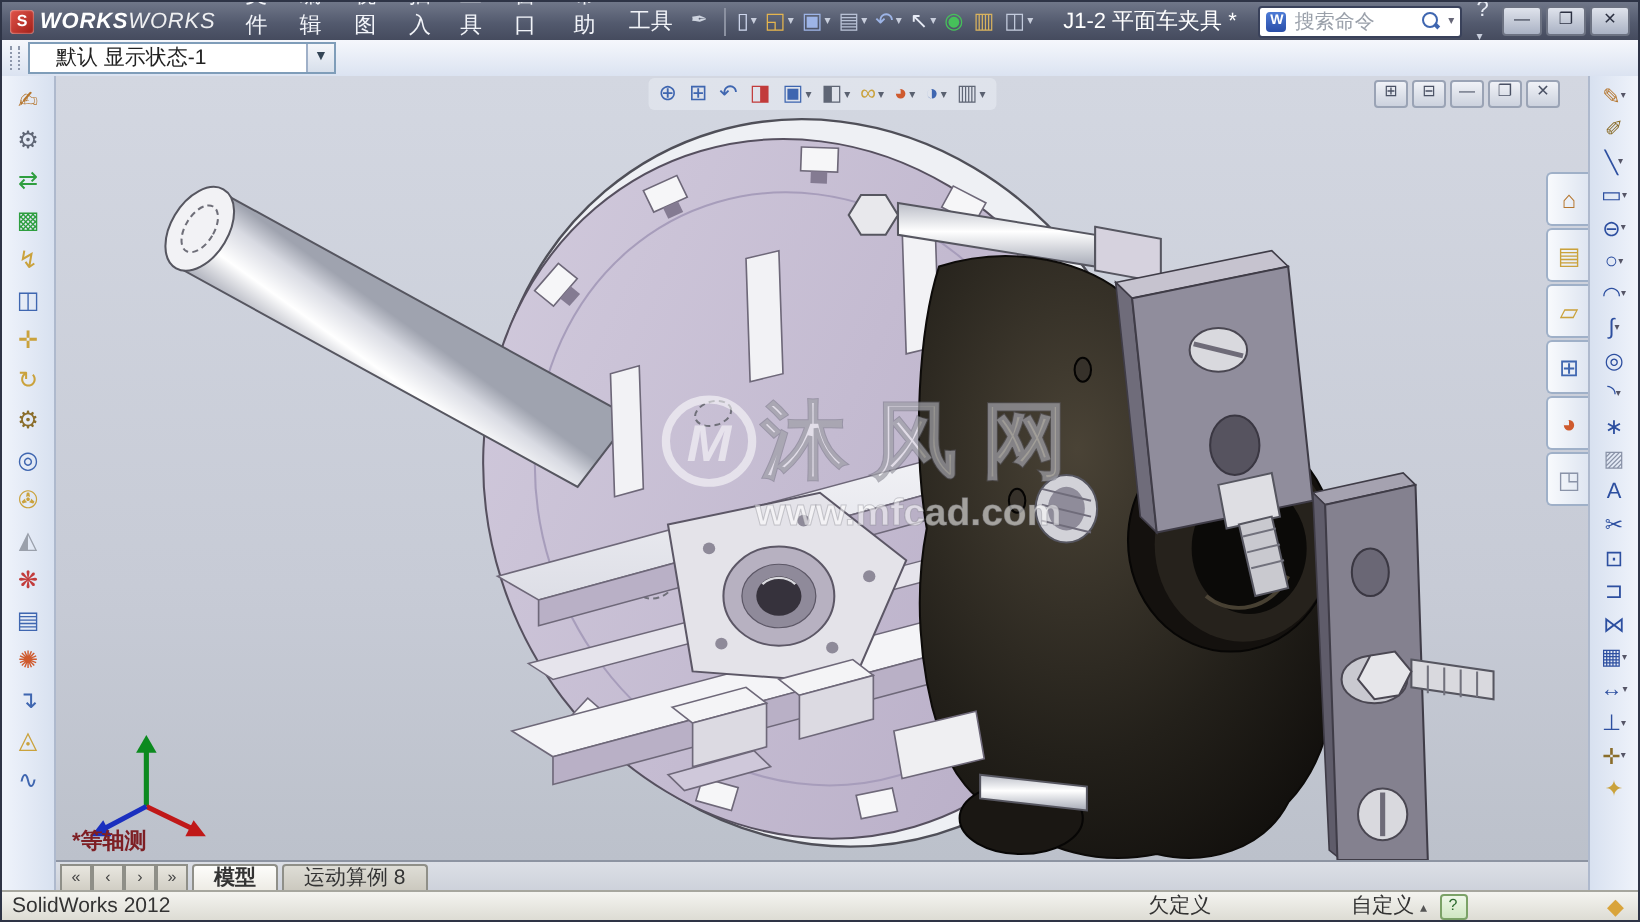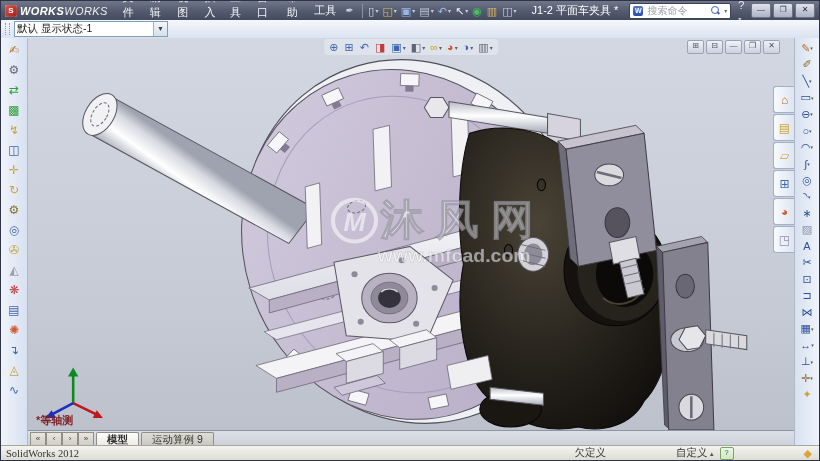--- a/index.html
+++ b/index.html
@@ -40,21 +40,21 @@
   .winbtns{display:flex;gap:2px;margin-left:2px;}
   .wbtn{width:18px;height:13px;border-radius:2px;background:linear-gradient(#dfe3ec,#aab2c4);
     border:1px solid #6c7282;color:#2c3142;font-size:8px;line-height:11px;text-align:center;}
   
   .cfgbar{position:absolute;left:0;top:19px;right:0;height:18px;
     background:linear-gradient(#f5f7fc,#dbe3f1);border-bottom:1px solid #aeb9cd;
     display:flex;align-items:center;padding:0 4px;gap:4px;}
   .grip{width:3px;height:12px;border-left:1px dotted #8d97ab;border-right:1px dotted #8d97ab;}
   .combo{display:flex;align-items:center;width:152px;height:14px;background:#fff;
     border:1px solid #7f9db9;font-size:10.5px;color:#222;}
-  .combo-text{flex:1;padding-left:2px;white-space:nowrap;overflow:hidden;}
+  .combo-text{flex:1;padding-left:13px;white-space:nowrap;overflow:hidden;}
   .combo-arrow{width:13px;height:100%;background:linear-gradient(#f4f6fa,#d7dfeb);
     border-left:1px solid #9fb0c8;font-size:7px;line-height:14px;text-align:center;color:#345;}
   
   .main{position:absolute;left:0;top:37px;right:0;bottom:14px;}
   .ltb{position:absolute;left:0;top:0;bottom:0;width:26px;
     background:linear-gradient(90deg,#eff3fb,#d8e1f0);border-right:1px solid #aeb9cd;
     display:flex;flex-direction:column;align-items:center;padding-top:2px;}
   .rtb{position:absolute;right:0;top:0;bottom:0;width:24px;
     background:linear-gradient(270deg,#eff3fb,#d8e1f0);border-left:1px solid #aeb9cd;
     display:flex;flex-direction:column;align-items:center;padding-top:2px;}
@@ -87,21 +87,21 @@
   
   .taskpane{position:absolute;right:24px;top:48px;width:22px;display:flex;flex-direction:column;gap:1px;}
   .tptab{height:25px;background:linear-gradient(90deg,#f8fafd,#dde4f0);
     border:1px solid #9fb0c8;border-right:none;border-radius:3px 0 0 3px;
     display:flex;align-items:center;justify-content:center;font-size:12px;}
   
   .statusbar{position:absolute;left:0;right:0;bottom:0;height:14px;
     background:linear-gradient(#f4f4f0,#dddcd4);border-top:1px solid #a6a69e;
     display:flex;align-items:center;font-size:10.5px;color:#333;padding:0 5px;gap:6px;}
   .sb-spacer{flex:1;}
-  .sb-item{white-space:nowrap;font-family:Liberation Serif, serif;}
+  .sb-item{white-space:nowrap;}
   .sb-tri{font-size:7px;color:#555;}
   .sb-help{width:12px;height:11px;background:linear-gradient(#eef7e8,#cfe7c2);
     border:1px solid #7ba267;color:#2c6b2f;font-size:8px;line-height:10px;text-align:center;border-radius:2px;}
   .sb-tag{color:#d9a43a;font-size:11px;margin-right:2px;}
   .sb-gap{width:58px;}
 </style>
 </head>
 <body>
 
 <div class="app">
@@ -502,21 +502,21 @@
         <span class="navgroup" style="display:flex">
 
         <span class="navbtn"><span>«</span></span>
             <span class="navbtn"><span>‹</span></span>
             <span class="navbtn"><span>›</span></span>
             <span class="navbtn"><span>»</span></span>
           </span>
         <span class="tabgroup" style="display:flex">
 
         <span class="mtab active"><span>模型</span></span>
-            <span class="mtab"><span>运动算例 9</span></span>
+            <span class="mtab"><span>运动算例 8</span></span>
           </span>
       </div>
     </div>
 
     <div class="taskpane">
 
     <div class="tptab" style="color: rgb(181, 118, 46);">
           <span>⌂</span>
         </div>
         <div class="tptab" style="color: rgb(202, 162, 60);">

